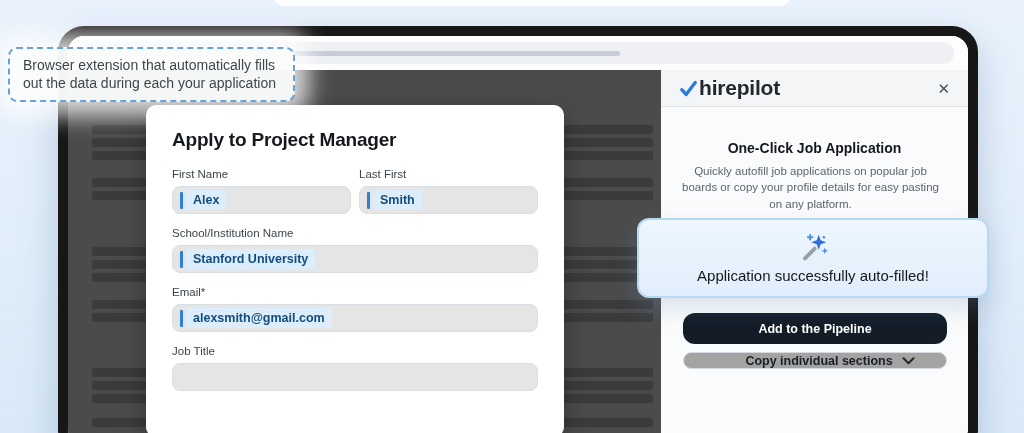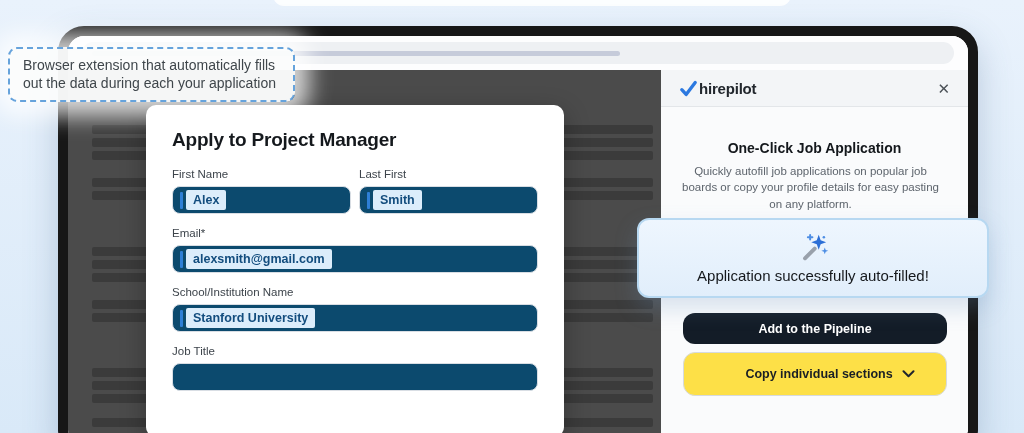--- a/index.html
+++ b/index.html
@@ -33,46 +33,46 @@
   .card{position:absolute;left:78px;top:35px;width:418px;height:332px;
         box-sizing:border-box;background:#ffffff;border-radius:10px;
         padding:24px 26px;box-shadow:0 8px 26px rgba(0,0,0,.3);}
   .card-title{margin:0 0 17px 0;font-size:19px;font-weight:700;color:#14181c;
               letter-spacing:-.2px;}
   .frow{display:flex;gap:8px;}
   .frow .field{flex:1;}
   .field{margin-bottom:13px;}
   .flabel{font-size:11.5px;color:#3d444b;margin-bottom:6px;}
   .finput{height:28px;box-sizing:border-box;border:1px solid #d9dee4;
-          border-radius:8px;background:#0c4a6e;display:flex;align-items:center;
+          border-radius:8px;background:#e5e5e5;display:flex;align-items:center;
           padding:0 7px;}
   .caret{width:3px;height:17px;background:#2e7fd6;border-radius:1px;
          margin-right:3px;flex:0 0 auto;}
   .fvalue{font-size:12.5px;font-weight:700;color:#134d7e;background:#dcedfb;
           padding:3px 7px;border-radius:2px;white-space:nowrap;}
   .fvalue:empty{display:none;}
 
   
   .panel{position:relative;width:307px;background:#fafbfc;}
   .panel-header{height:36px;background:#f3f5f7;border-bottom:1px solid #e3e6e9;
                 display:flex;align-items:center;justify-content:space-between;
                 padding:0 18px;}
-  .brand{display:flex;align-items:center;gap:1px;font-size:15px;font-weight:700;
+  .brand{display:flex;align-items:center;gap:1px;font-size:21px;font-weight:700;
          color:#22272d;letter-spacing:-.2px;}
   .close{font-size:15px;color:#4b5157;line-height:1;cursor:pointer;}
   .panel-heading{position:absolute;left:0;right:0;top:70px;text-align:center;
                  font-size:14px;font-weight:700;color:#14181c;}
   .panel-desc{position:absolute;left:16px;right:24px;top:93px;text-align:center;
               font-size:11.5px;color:#5d646c;line-height:1.42;}
   .btn{position:absolute;left:22px;width:264px;border-radius:12px;
        display:flex;align-items:center;justify-content:center;cursor:pointer;
        font-family:"Liberation Sans", sans-serif;}
   .btn-dark{top:243px;height:31px;background:#131c27;border:none;color:#ffffff;
             font-size:12.5px;font-weight:600;}
-  .btn-light{top:282px;height:44px;box-sizing:border-box;background:#fde047;
+  .btn-light{top:282px;height:17px;box-sizing:border-box;background:#a3a3a3;
              border:1px solid #d6dade;color:#1a1f25;font-size:12.5px;
              font-weight:700;gap:9px;padding-left:36px;}
 
   
   .success-box{position:absolute;left:637px;top:218px;width:352px;height:80px;
                box-sizing:border-box;z-index:5;
                background:linear-gradient(180deg,#eef6fe 0%,#e1eefb 100%);
                border:2px solid #b7d8f1;border-radius:12px;
                box-shadow:0 10px 22px rgba(110,150,195,.25);
                display:flex;flex-direction:column;align-items:center;
@@ -132,32 +132,32 @@
             <div class="field">
               <div class="flabel">Last First</div>
               <div class="finput">
                 <span class="caret"></span>
                 <span class="fvalue">Smith</span>
               </div>
             </div>
           </div>
 
           <div class="field">
+            <div class="flabel">School/Institution Name</div>
+            <div class="finput">
+              <span class="caret"></span>
+              <span class="fvalue">Stanford University</span>
+            </div>
+          </div>
+
+          <div class="field">
             <div class="flabel">Email*</div>
             <div class="finput">
               <span class="caret"></span>
               <span class="fvalue">alexsmith@gmail.com</span>
-            </div>
-          </div>
-
-          <div class="field">
-            <div class="flabel">School/Institution Name</div>
-            <div class="finput">
-              <span class="caret"></span>
-              <span class="fvalue">Stanford University</span>
             </div>
           </div>
 
 
           <div class="field">
             <div class="flabel">Job Title</div>
             <div class="finput">
               
             </div>
           </div>

